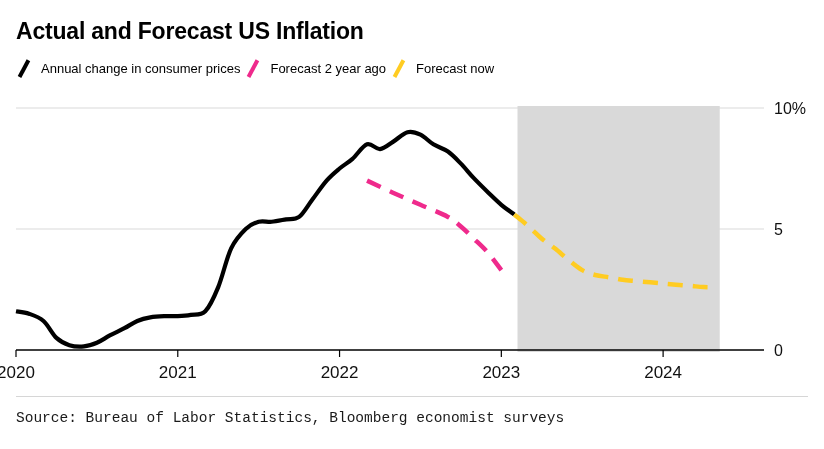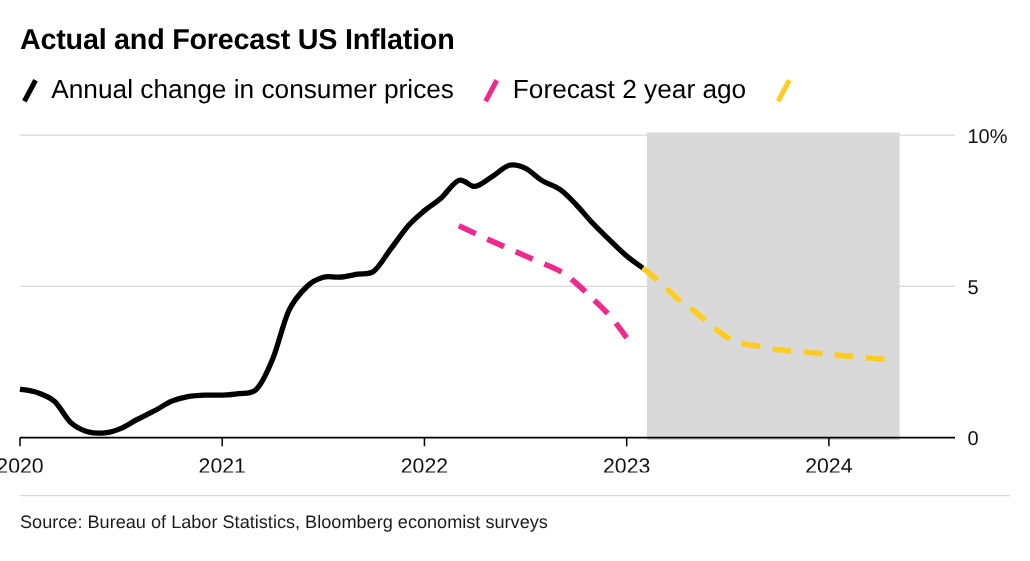--- a/index.html
+++ b/index.html
@@ -28,22 +28,22 @@
     font-weight: bold;
     letter-spacing: -0.2px;
     color: #000;
   }
   .legend {
     position: absolute;
     left: 16px;
     top: 60px;
     display: flex;
     align-items: center;
-    gap: 22px;
-    font-size: 21px;
+    gap: 5px;
+    font-size: 13px;
   }
   .legend-item {
     display: flex;
     align-items: center;
     gap: 9px;
     white-space: nowrap;
   }
   .legend-swatch {
     display: inline-block;
     width: 16px;
@@ -67,20 +67,21 @@
     top: 88px;
     width: 824px;
     height: 290px;
   }
   .source {
     position: absolute;
     left: 16px;
     top: 410px;
     font-size: 14.5px;
     color: #1a1a1a;
+    font-family: Liberation Mono, monospace;
   }
   .source-rule {
     position: absolute;
     left: 16px;
     top: 396px;
     width: 792px;
     height: 1px;
     background: #d6d6d6;
   }
   svg { display: block; }
@@ -96,20 +97,21 @@
     <div class="legend-item">
       <span class="legend-swatch" style="color:#000000"></span>
       <span>Annual change in consumer prices</span>
     </div>
     <div class="legend-item">
       <span class="legend-swatch" style="color:#ef2a8c"></span>
       <span>Forecast 2 year ago</span>
     </div>
     <div class="legend-item">
       <span class="legend-swatch" style="color:#ffcc22"></span>
+      <span>Forecast now</span>
     </div>
   </div>
 
   <svg class="plot" id="plot-svg" width="824" height="290" viewBox="0 0 824 290">
       <rect x="517.5111111110964" y="18" width="202.22222222222229" height="246" fill="#d9d9d9"></rect>
       <line x1="16" x2="764" y1="262" y2="262" stroke="#000000" stroke-width="1.4"></line>
       <line x1="16" x2="764" y1="141" y2="141" stroke="#d9d9d9" stroke-width="1"></line>
       <line x1="16" x2="764" y1="20" y2="20" stroke="#d9d9d9" stroke-width="1"></line>
       <text x="774" y="268" fill="#111" font-size="16" font-family="&quot;Liberation Sans&quot;, sans-serif">0</text>
       <text x="774" y="147" fill="#111" font-size="16" font-family="&quot;Liberation Sans&quot;, sans-serif">5</text>

